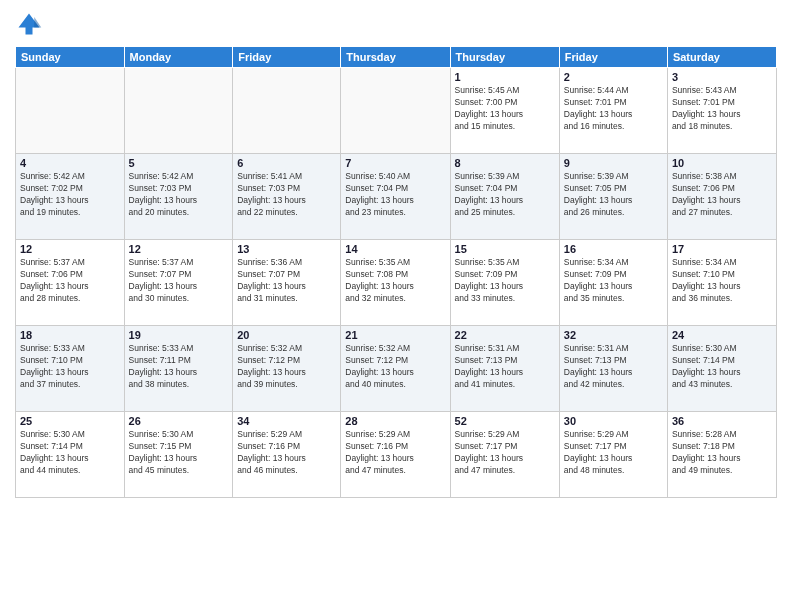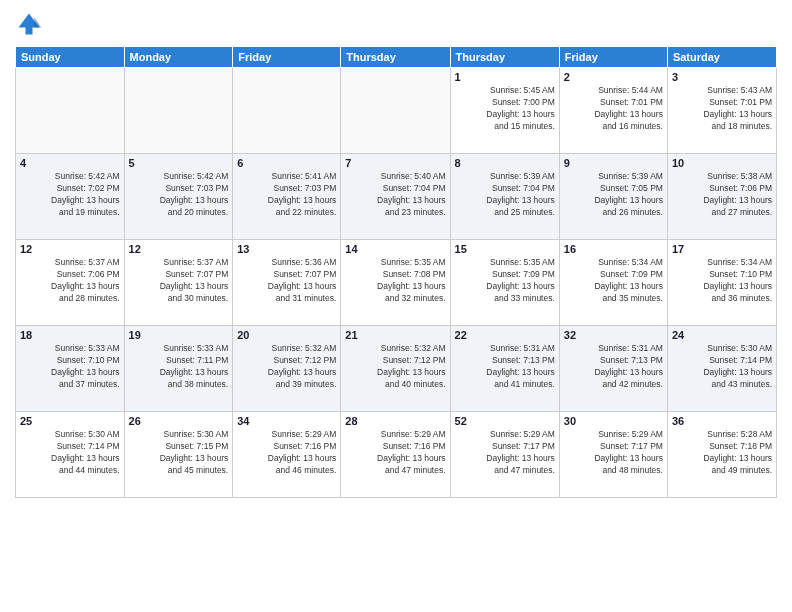--- a/index.html
+++ b/index.html
@@ -77,21 +77,20 @@
     .day-num {
       font-size: 11px;
       font-weight: bold;
       color: #1a1a2e;
       margin-bottom: 2px;
     }
     .day-info {
       font-size: 8.5px;
       color: #333;
       line-height: 1.4;
-      text-align: right;
     }
     .empty-cell {
       background: #f9f9f9 !important;
     }
   </style>
 </head>
 <body>
 
 <div class="page">
   <div class="header">

